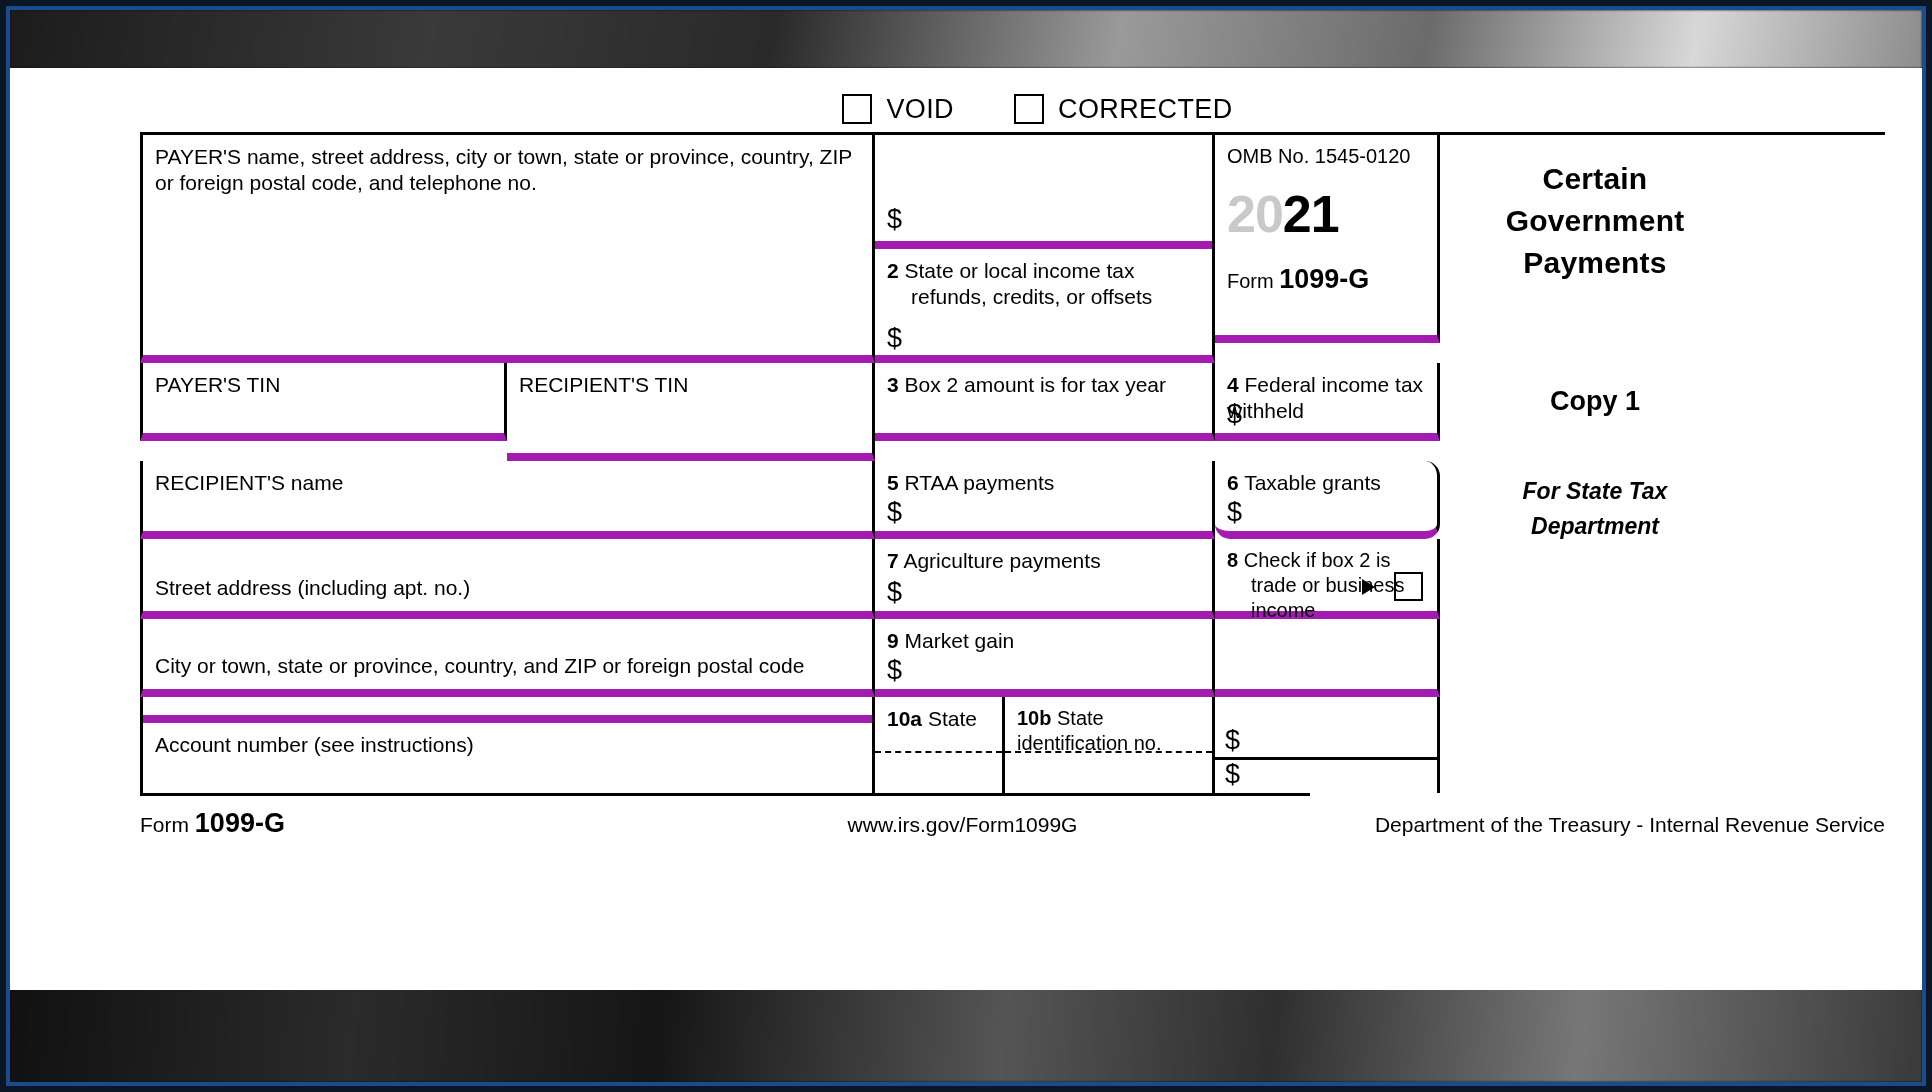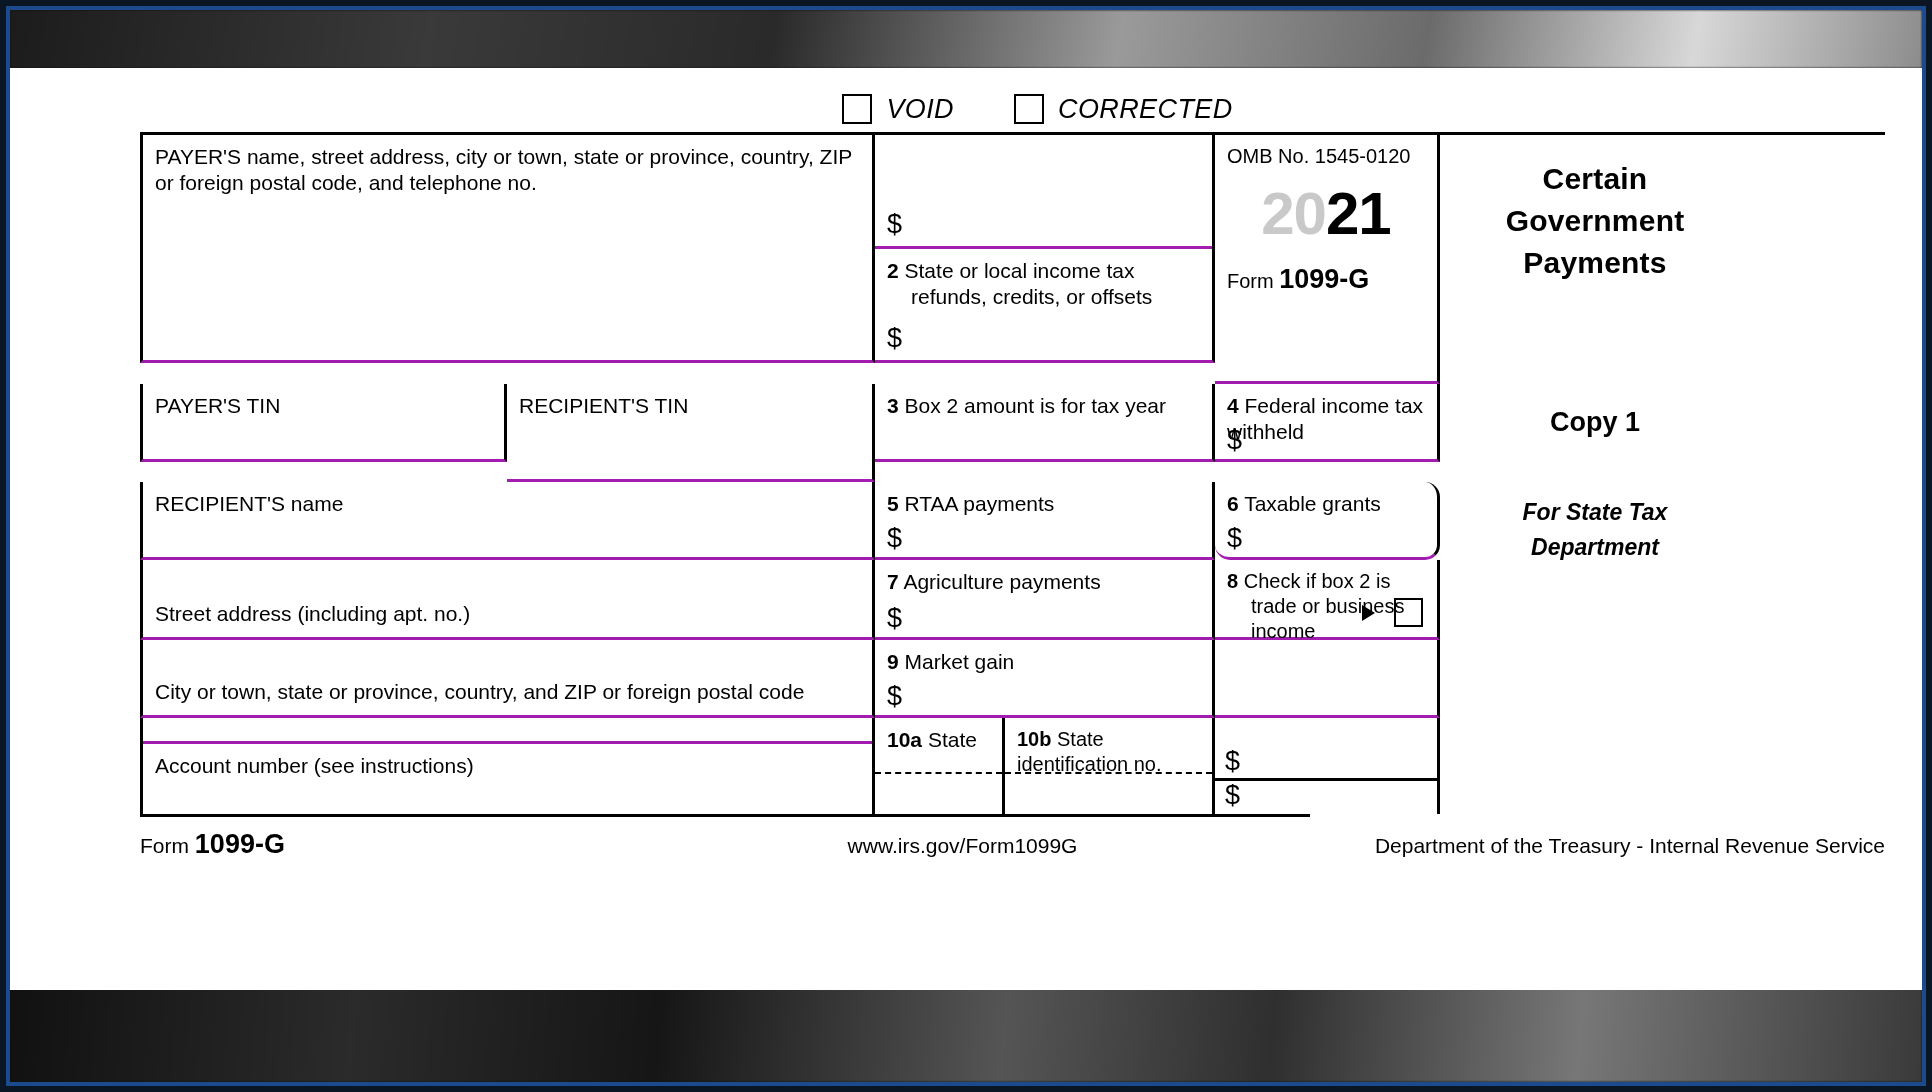--- a/index.html
+++ b/index.html
@@ -67,21 +67,20 @@
     color: #000;
   }
 
   .voidrow {
     display: flex;
     align-items: center;
     justify-content: center;
     gap: 60px;
     height: 46px;
     margin-left: 50px;
-    font-style: italic;
   }
   .voidrow .cb {
     width: 26px; height: 26px;
     border: 2px solid #000;
     background: #fff;
     display: inline-block;
     margin-right: 14px;
     vertical-align: middle;
   }
   .voidrow .lbl {
@@ -96,21 +95,21 @@
     position: relative;
     width: 1745px;
     border-top: 3px solid #000;
     box-sizing: border-box;
   }
   .row { display: flex; }
   .cell { position: relative; box-sizing: border-box; }
 
   .bl { border-left: 3px solid #000; }
   .br { border-right: 3px solid #000; }
-  .bb { border-bottom: 3px solid #a21caf; }
+  .bb { border-bottom: 8px solid #a21caf; }
 
   .lbl-sm { font-size: 20px; line-height: 25px; }
   .lbl-md { font-size: 21px; line-height: 26px; }
   .boxnum { font-weight: bold; }
   .dollar { font-size: 27px; font-weight: 500; }
 
   .pad { padding: 9px 12px; }
 
   .rightcol {
     width: 310px;
@@ -129,25 +128,24 @@
     padding-top: 20px;
   }
   .copy1 .sub {
     font-size: 23px;
     line-height: 33px;
     margin-top: 14px;
     font-style: italic;
   }
 
   .year {
-    font-size: 60px;
+    font-size: 52px;
     font-weight: bold;
     letter-spacing: -1px;
     line-height: 64px;
-    text-align: center;
   }
   .year .faint { color: #c9c9c9; }
   .omb { font-size: 20px; text-align: left; }
   .formline { font-size: 20px; text-align: left; }
   .formline b { font-size: 27px; }
 
   .dollar-bot {
     position: absolute;
     left: 12px;
     bottom: 6px;
@@ -224,21 +222,21 @@
               <div class="cell" style="height:111px;position:relative;">
                 <div class="pad lbl-md">
                   <span class="boxnum">2</span>
                   <span>State or local income tax</span>
                   <div style="padding-left:24px;">refunds, credits, or offsets</div>
                 </div>
                 <div class="dollar-bot">$</div>
               </div>
             </div>
 
-            <div class="cell br bb" style="width:225px;height:249px;padding:10px 12px;">
+            <div class="cell br bb" style="width:225px;height:208px;padding:10px 12px;">
               <div class="omb">OMB No. 1545-0120</div>
               <div class="year" style="margin-top:14px;">
                 <span class="faint">20</span><span>21</span>
               </div>
               <div class="formline" style="margin-top:18px;">
                 <span>Form</span>
                 <b>1099-G</b>
               </div>
             </div>
 

